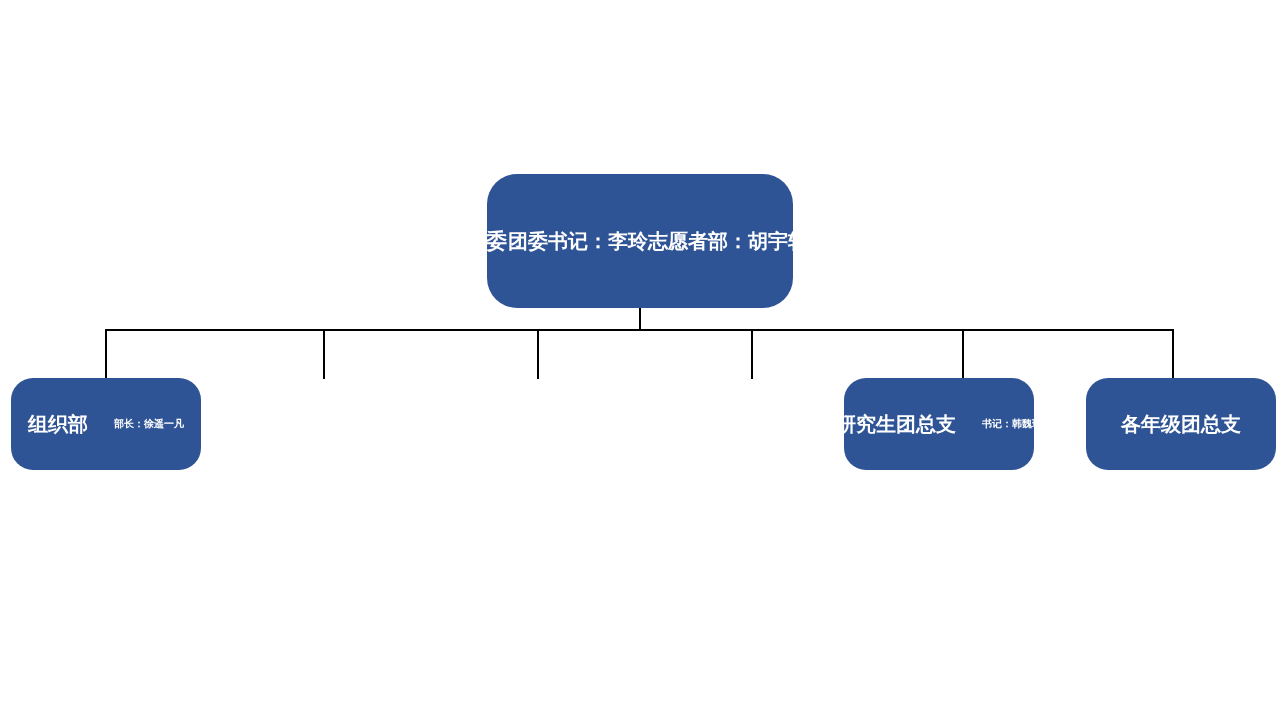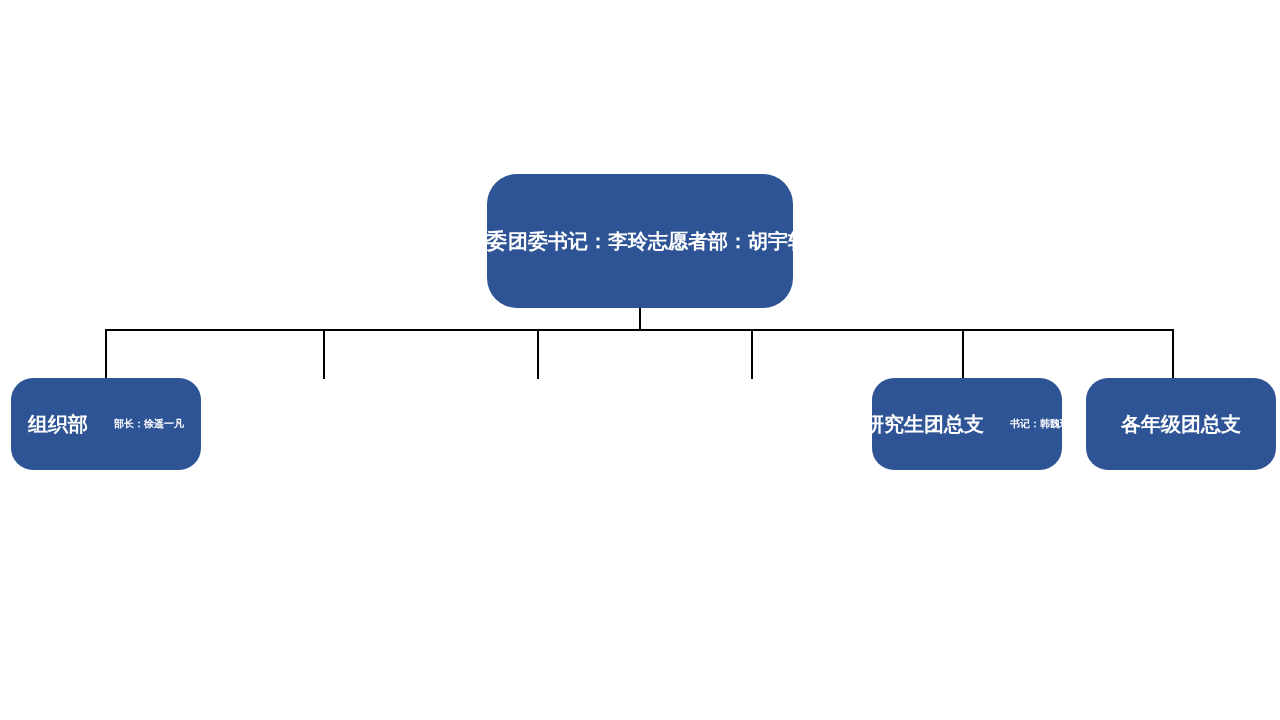--- a/index.html
+++ b/index.html
@@ -73,21 +73,21 @@
   .dept-subtitle {
     font-size: 10px;
     font-weight: 700;
     line-height: 16px;
     white-space: nowrap;
   }
   .d1 { left: 11px; }
   .d2 { left: 229px; }
   .d3 { left: 443px; }
   .d4 { left: 657px; width: 191px; }
-  .d5 { left: 872px; }
+  .d5 { left: 844px; }
   .d6 { left: 1078px; margin-left: 8px; }
 </style>
 </head>
 <body>
 
 <div class="canvas">
 
   <svg class="connectors" viewBox="0 0 1280 720">
     <line x1="640" y1="307" x2="640" y2="331"></line>
     <line x1="105" y1="330" x2="1174" y2="330"></line>

